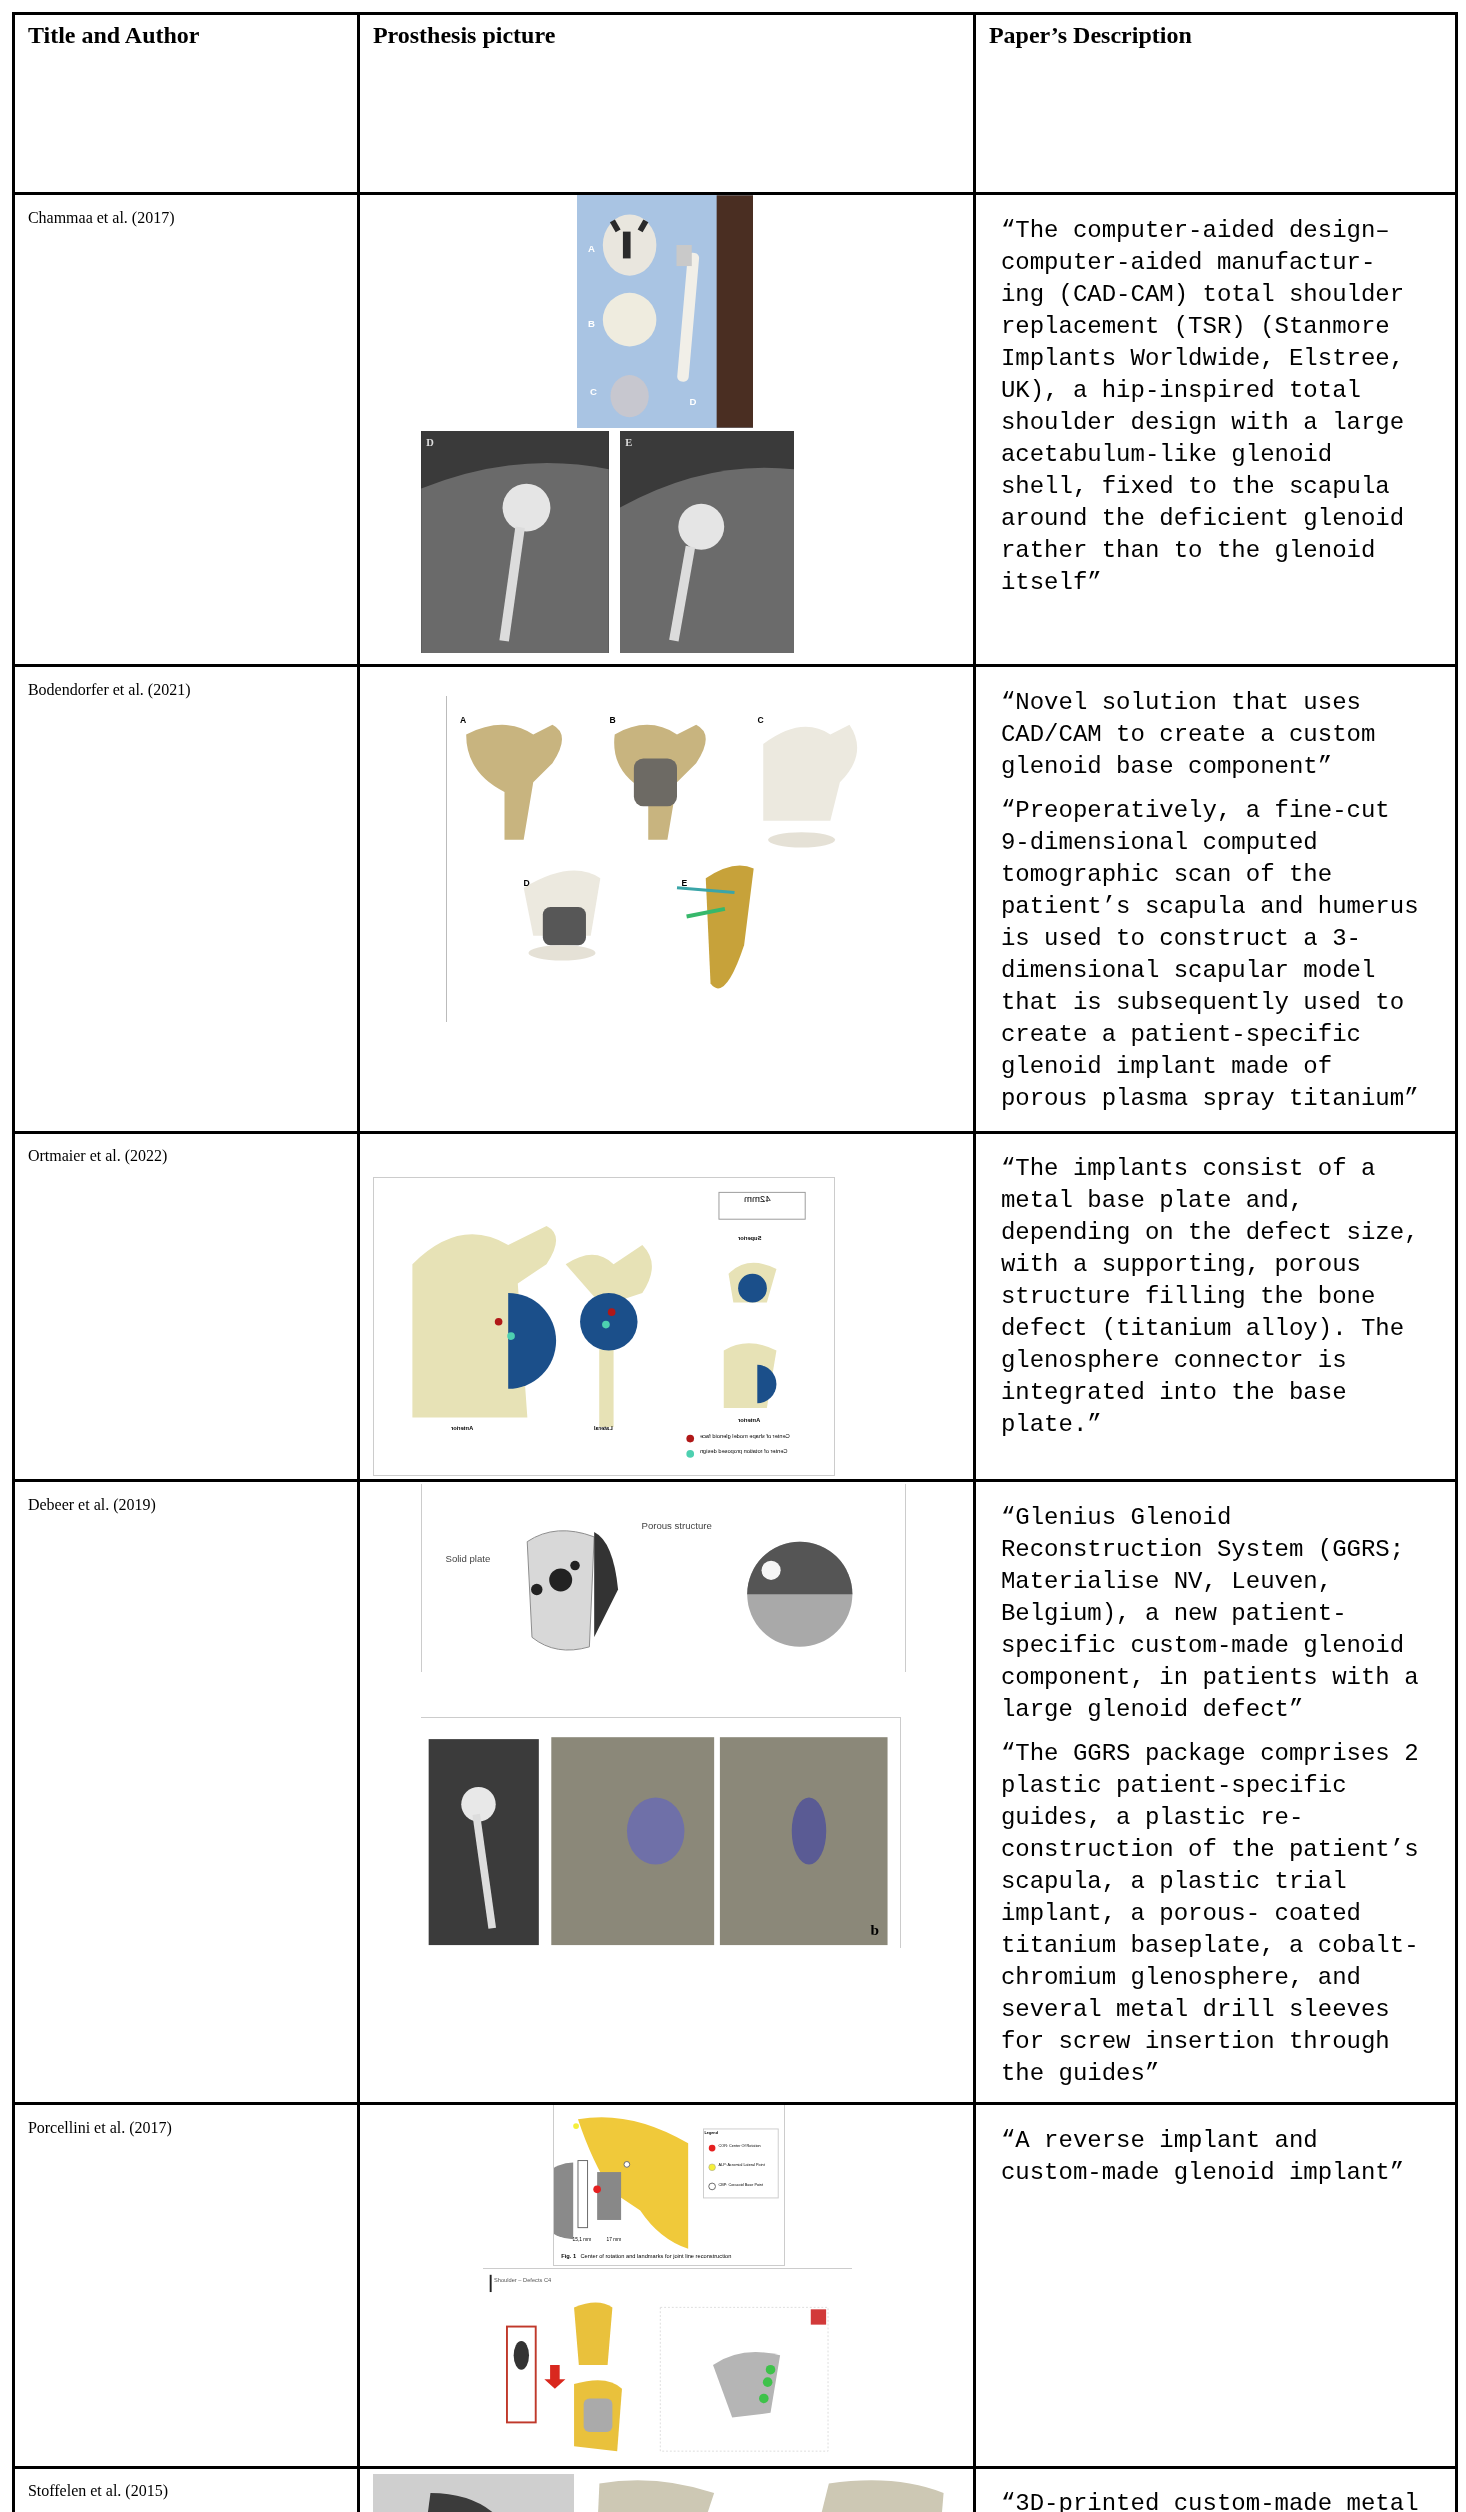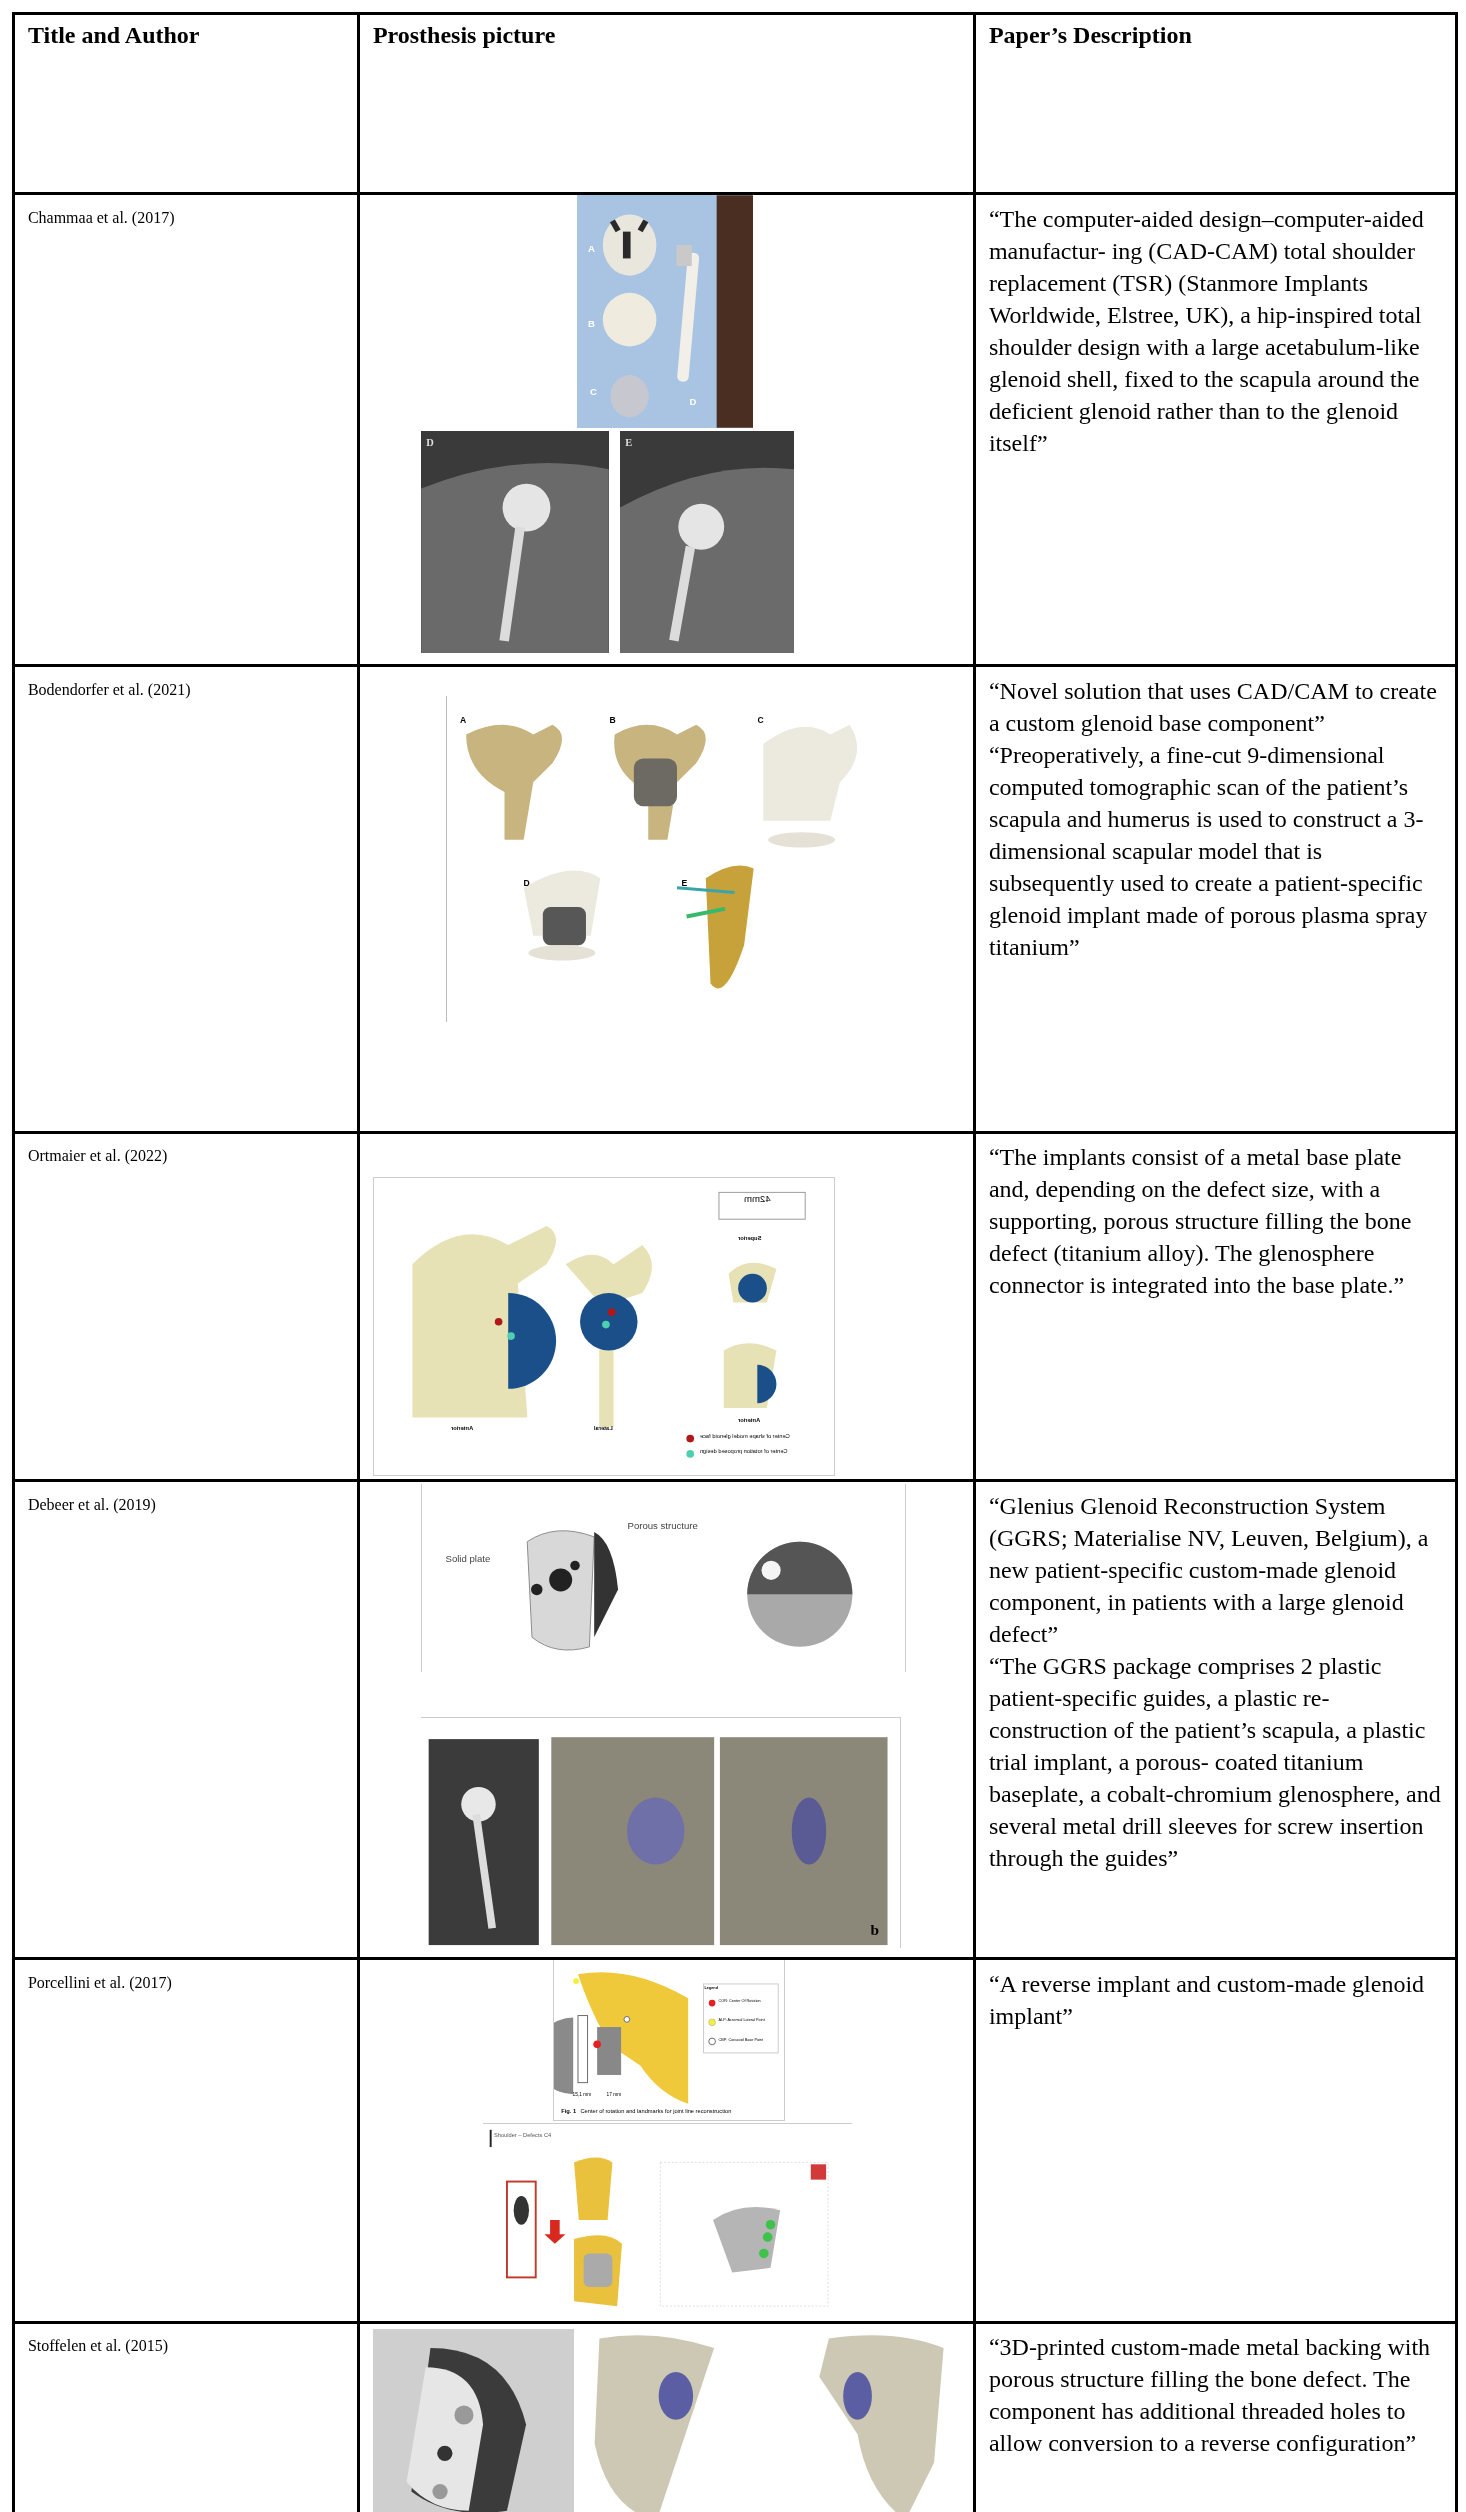--- a/index.html
+++ b/index.html
@@ -6,21 +6,21 @@
   body { width: 1467px; height: 2512px; position: relative; overflow: hidden;
          font-family: "Liberation Serif", "DejaVu Serif", serif; color: #000; }
   table.lit { position: absolute; left: 11.5px; top: 11.5px; width: 1442px;
               border-collapse: collapse; table-layout: fixed; }
   table.lit td, table.lit th { border: 3.8px solid #000; vertical-align: top;
               padding: 7.7px 13.4px 0 13.4px; text-align: left; }
   table.lit th { font-weight: bold; font-size: 24px; height: 170px; }
   col.c1 { width: 345px; } col.c2 { width: 616px; } col.c3 { width: 482px; }
   .author { font-size: 16px; line-height: 30px; }
   .desc { font-size: 24px; line-height: 32px; padding-right: 9.6px; }
-  .desc p { margin: 0; }
+  .desc p { margin: 12px; font-family: Liberation Mono, monospace; }
   .pic { padding: 0 !important; position: relative; }
   .r1 td { height: 461px; } .r2 td { height: 456px; } .r3 td { height: 338px; }
   .r4 td { height: 467px; } .r5 td { height: 353px; } .r6 td { height: 203px; }
   .fig { position: absolute; overflow: hidden; }
   .figlabel { position: absolute; font-family: "Liberation Sans", sans-serif; font-weight: bold; }
   svg { display: block; }
 </style>
 </head>
 <body>
 
@@ -154,21 +154,21 @@
           <path d="M110 60 Q140 40 180 55 L175 170 Q140 180 115 160 Z" fill="#d8d8d8" stroke="#888"></path>
           <path d="M180 50 Q200 60 205 110 L180 160 Z" fill="#333"></path>
           <circle cx="145" cy="100" r="12" fill="#222"></circle>
           <circle cx="120" cy="110" r="6" fill="#222"></circle>
           <circle cx="160" cy="85" r="5" fill="#222"></circle>
           <circle cx="395" cy="115" r="55" fill="#a9a9a9"></circle>
           <path d="M340 115 A55 55 0 0 1 450 115 Z" fill="#555"></path>
           <circle cx="365" cy="90" r="10" fill="#f5f5f5"></circle>
         </svg>
         <span class="figlabel" style="left:24px;top:69px;font-size:9.6px;font-weight:normal;color:#444;">Solid plate</span>
-        <span class="figlabel" style="left:206px;top:36px;font-size:9.6px;font-weight:normal;color:#444;">Porous structure</span>
+        <span class="figlabel" style="left:220px;top:36px;font-size:9.6px;font-weight:normal;color:#444;">Porous structure</span>
       </div>
       <div class="fig" style="left:61px;top:235px;width:479px;height:230px;border-top:1px solid #ccc;border-right:1px solid #ccc;">
         <svg width="479" height="230" viewBox="0 0 500 240">
           <rect x="8" y="22" width="115" height="215" fill="#3b3b3b"></rect>
           <circle cx="60" cy="90" r="18" fill="#e8e8e8"></circle>
           <rect x="62" y="100" width="8" height="120" fill="#dddddd" transform="rotate(-8 66 160)"></rect>
           <rect x="136" y="20" width="170" height="217" fill="#8b8879"></rect>
           <ellipse cx="245" cy="118" rx="30" ry="35" fill="#6f70a8"></ellipse>
           <rect x="312" y="20" width="175" height="217" fill="#8b8879"></rect>
           <ellipse cx="405" cy="118" rx="18" ry="35" fill="#5a5b94"></ellipse>

